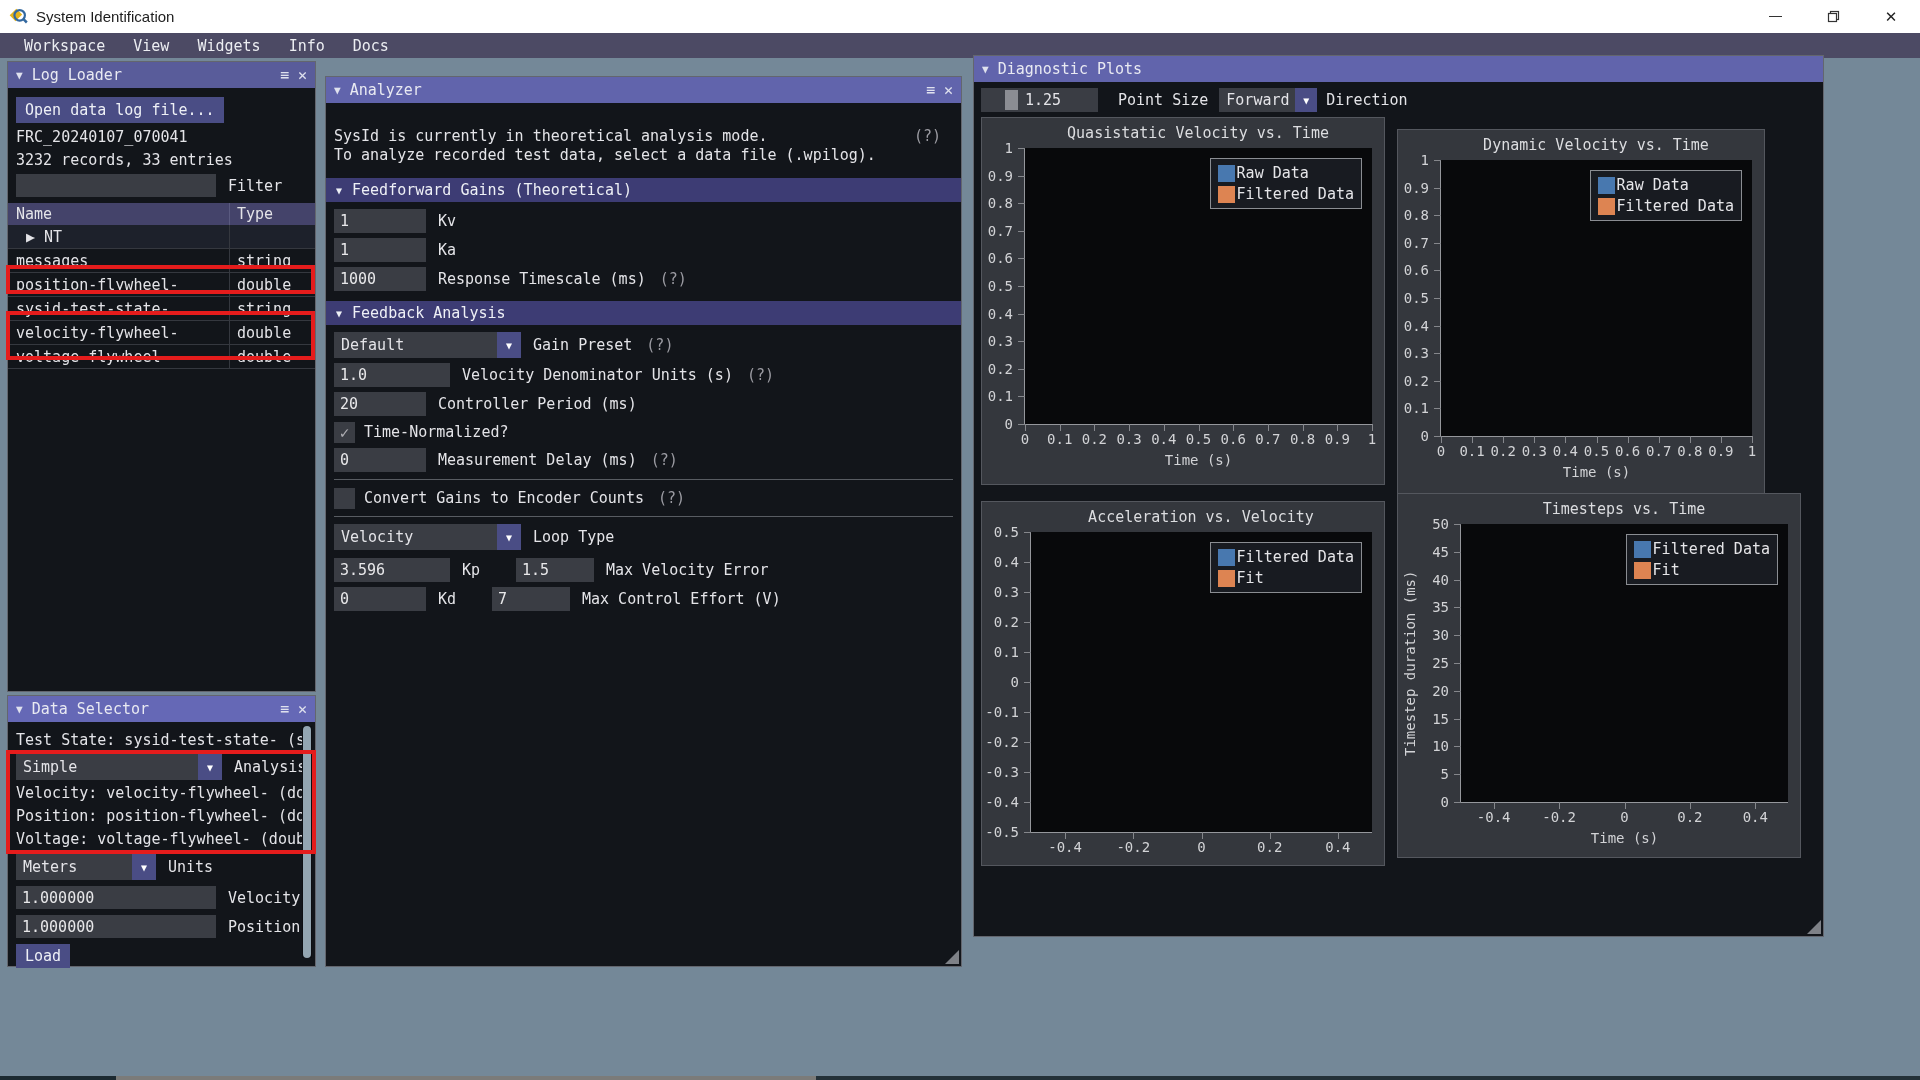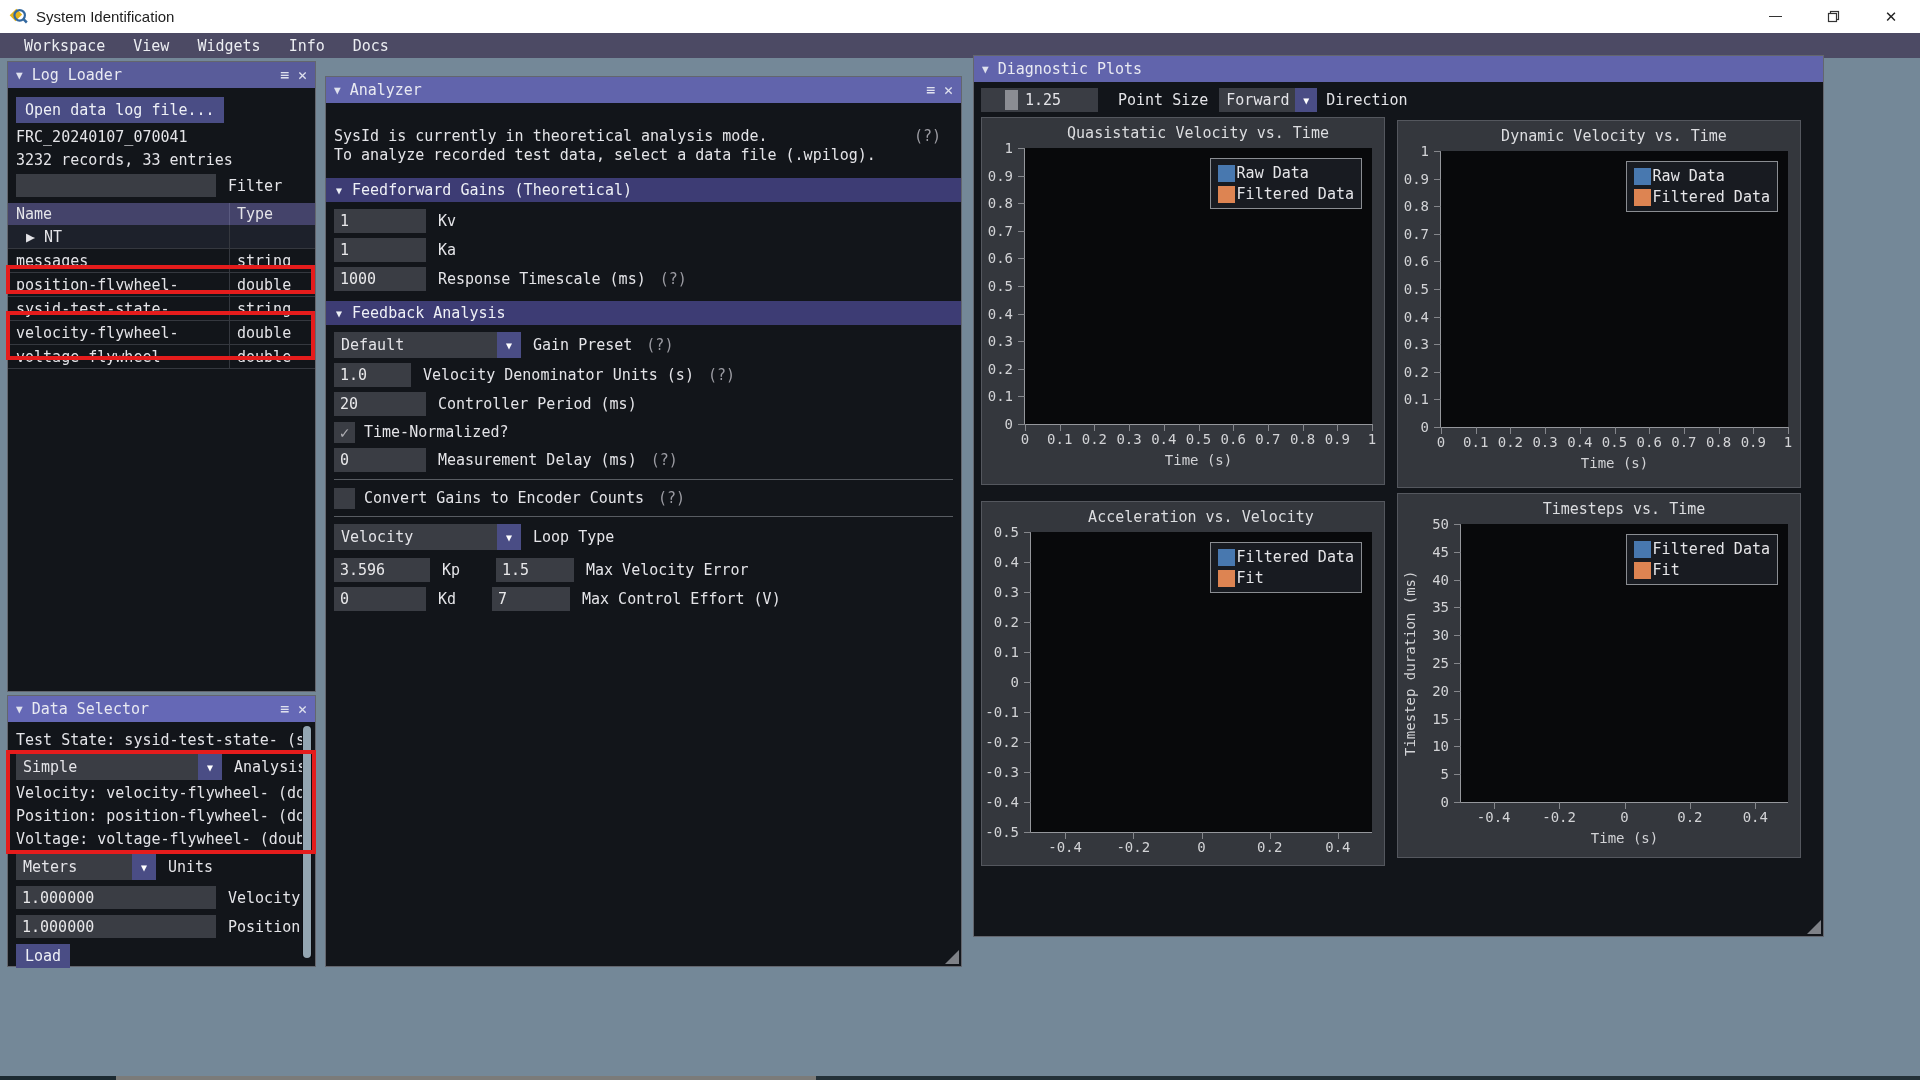--- a/index.html
+++ b/index.html
@@ -72,21 +72,21 @@
   .mode-line{height:19px;line-height:19px;display:flex;white-space:nowrap;}
   .mode-line .sp{flex:1;}
   
   #diag{left:973px;top:55px;width:851px;height:882px;}
   .plots-toolbar{position:absolute;left:7px;right:7px;top:30px;height:28px;display:flex;align-items:center;}
   .slider{position:relative;width:117px;height:24px;background:#3a3d44;flex:none;}
   .slider .grab{position:absolute;left:24px;top:2px;width:13px;height:20px;background:#8b8d93;}
   .slider .sval{position:absolute;left:44px;top:0;height:24px;display:flex;align-items:center;}
   .plot-card{position:absolute;background:#34373d;border:1px solid #54575e;box-sizing:border-box;}
   #p0{left:7px;top:61px;width:404px;height:368px;--gl:42px;--gb:59px;}
-  #p1{left:423px;top:64px;width:404px;height:368px;--gl:42px;--gb:59px;}
+  #p1{left:423px;top:73px;width:368px;height:368px;--gl:42px;--gb:59px;}
   #p2{left:7px;top:437px;width:404px;height:365px;margin-top:8px;--gl:48px;--gb:32px;}
   #p3{left:423px;top:437px;width:404px;height:365px;--gl:62px;--gb:54px;}
   .plot-title{position:absolute;top:6px;left:var(--gl);right:12px;text-align:center;color:#dcdde0;
               white-space:nowrap;overflow:hidden;}
   .plot-area{position:absolute;left:var(--gl);right:12px;top:30px;bottom:var(--gb);background:#08090b;
              border-left:1px solid #95979c;border-bottom:1px solid #95979c;}
   .ytick-label{position:absolute;transform:translateY(-50%);font-size:14px;color:#d2d3d6;white-space:nowrap;}
   .ytick-mark{position:absolute;width:7px;height:1px;background:#85878c;}
   .xtick-label{position:absolute;transform:translateX(-50%);font-size:14px;color:#d2d3d6;white-space:nowrap;}
   .xtick-mark{position:absolute;width:1px;height:7px;background:#85878c;}
@@ -275,21 +275,21 @@
       </div>
       <div class="row" style="height:26px;margin-top:7px;">
         <span class="dd">
           <span class="dd-val" style="width:163px;">Default</span>
           <span class="dd-arrow">▼</span>
         </span>
         <span class="lbl">Gain Preset</span>
         <span class="help">(?)</span>
       </div>
       <div class="row">
-        <span class="inp" style="width:77px;">1.0</span>
+        <span class="inp" style="width:116px;">1.0</span>
         <span class="lbl">Velocity Denominator Units (s)</span>
         <span class="help">(?)</span>
       </div>
       <div class="row">
         <span class="inp" style="width:92px;">20</span>
         <span class="lbl">Controller Period (ms)</span>
       </div>
       <div class="row" style="height:22px;">
         <span class="chk">✓</span>
         <span>Time-Normalized?</span>
@@ -307,21 +307,21 @@
       </div>
       <div class="sep"></div>
       <div class="row" style="height:26px;">
         <span class="dd">
           <span class="dd-val" style="width:163px;">Velocity</span>
           <span class="dd-arrow">▼</span>
         </span>
         <span class="lbl">Loop Type</span>
       </div>
       <div class="row" style="margin-top:8px;">
-        <span class="inp" style="width:96px;">3.596</span>
+        <span class="inp" style="width:116px;">3.596</span>
         <span class="lbl" style="width:54px;">Kp</span>
         <span class="inp" style="width:78px;">1.5</span>
         <span class="lbl">Max Velocity Error</span>
       </div>
       <div class="row">
         <span class="inp" style="width:92px;">0</span>
         <span class="lbl" style="width:54px;">Kd</span>
         <span class="inp" style="width:78px;">7</span>
         <span class="lbl">Max Control Effort (V)</span>
       </div>

